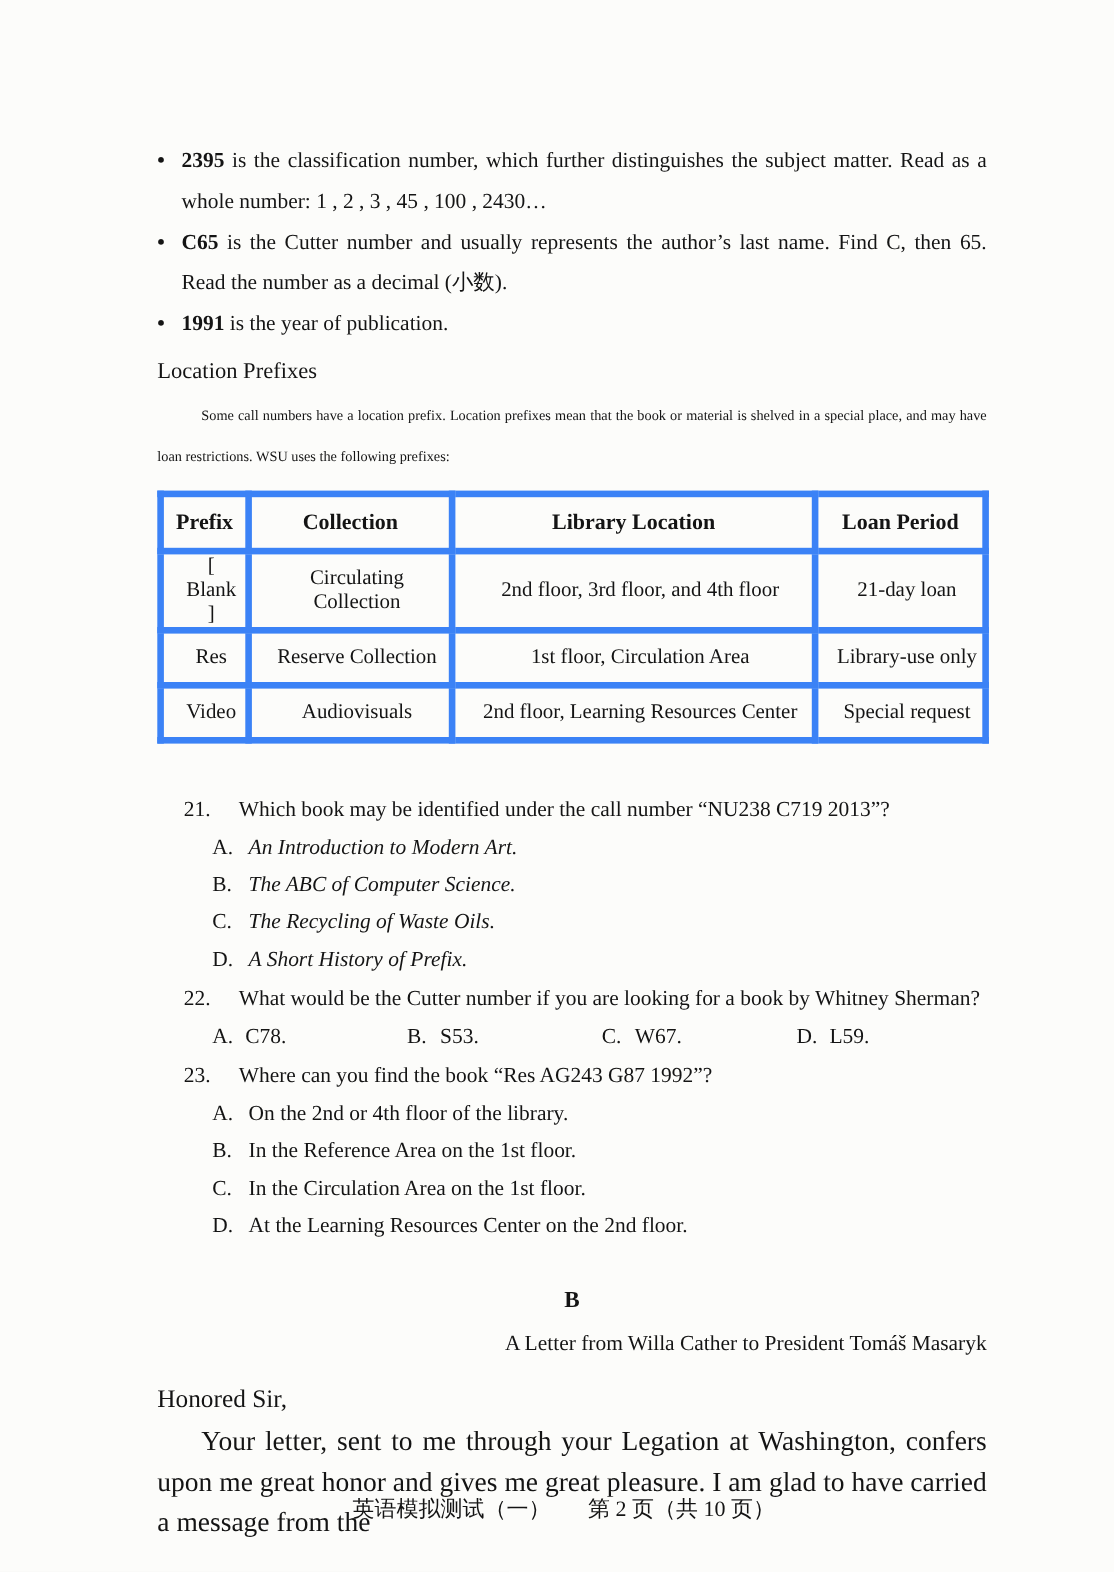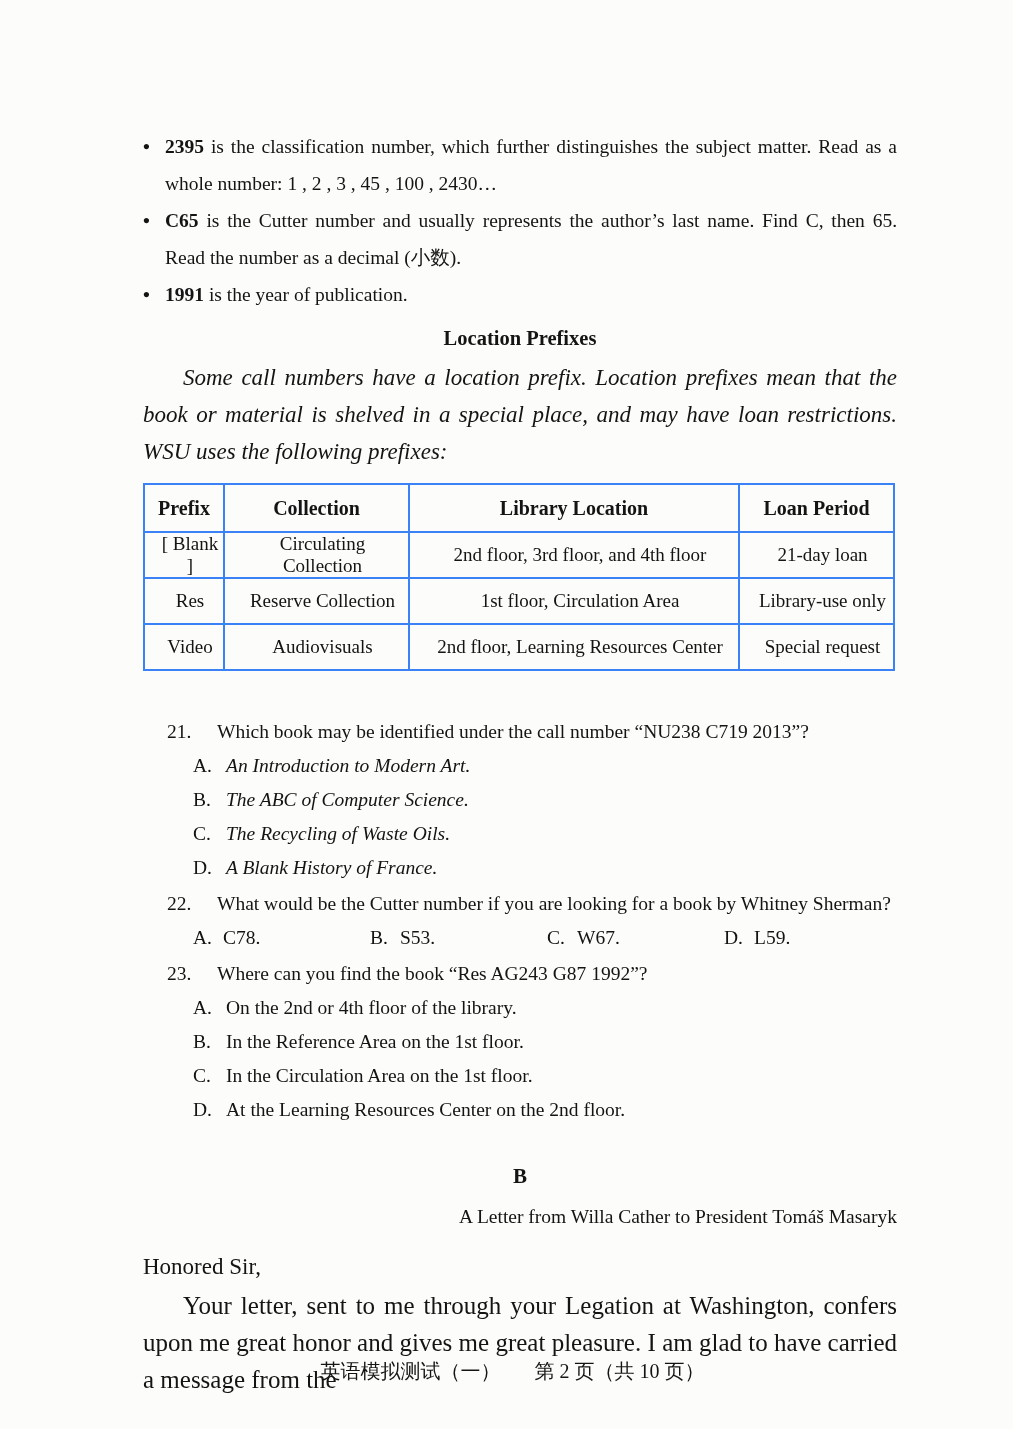--- a/index.html
+++ b/index.html
@@ -28,41 +28,39 @@
     width:22px;
     flex:0 0 22px;
     font-weight:700;
   }
   .bullet .btext{flex:1;margin:0;}
   .lead{font-weight:700;}
   
   .heading{
     margin-top:10px;
     font-size:20.5px;
-    font-weight:700;
+    font-weight:400;
     line-height:30px;
-    text-align:center;
   }
   .intro{
     margin:6px 0 0 0;
-    font-size:23px;
+    font-size:13px;
     line-height:37px;
     text-align:justify;
     text-indent:40px;
-    font-style:italic;
   }
   
   table.prefix{
     margin-top:13px;
     width:750px;
     border-collapse:collapse;
     table-layout:fixed;
   }
   table.prefix th,table.prefix td{
-    border:2px solid #3b82f6;
+    border:6px solid #3b82f6;
     text-align:center;
     vertical-align:middle;
     padding:0 4px;
     overflow:hidden;
   }
   table.prefix th{
     height:46px;
     font-size:20px;
     font-weight:700;
   }
@@ -212,21 +210,21 @@
       <div class="option">
         <span class="olabel">B.</span>
         <span class="otext italic">The ABC of Computer Science.</span>
       </div>
       <div class="option">
         <span class="olabel">C.</span>
         <span class="otext italic">The Recycling of Waste Oils.</span>
       </div>
       <div class="option">
         <span class="olabel">D.</span>
-        <span class="otext italic">A Blank History of France.</span>
+        <span class="otext italic">A Short History of Prefix.</span>
       </div>
 
       <div class="qline">
         <span class="qnum">22.</span>
         <span class="qtext">What would be the Cutter number if you are looking for a book by Whitney Sherman?</span>
       </div>
       <div class="options-inline">
         <span class="iopt">
           <span class="olabel">A.</span>
           <span>C78.</span>

